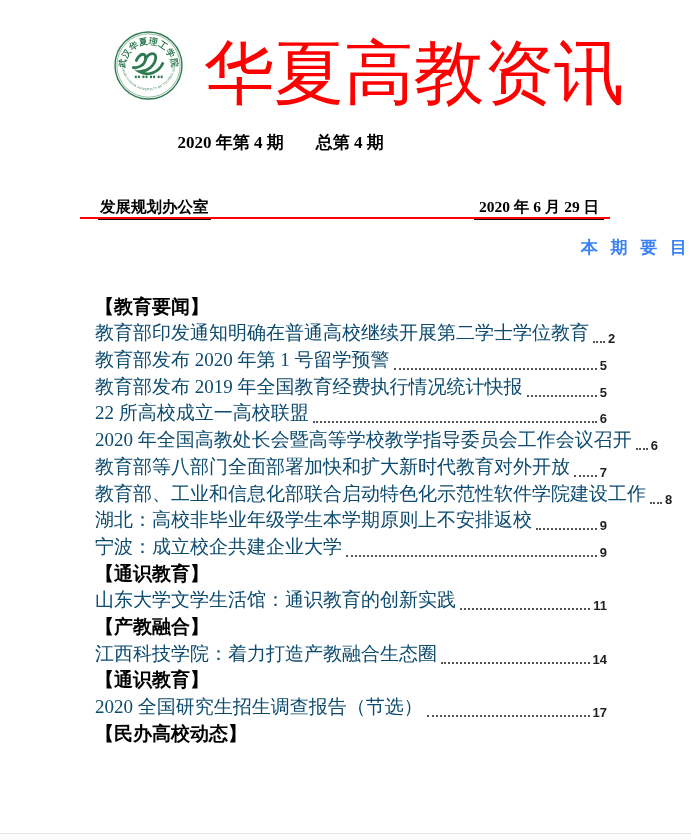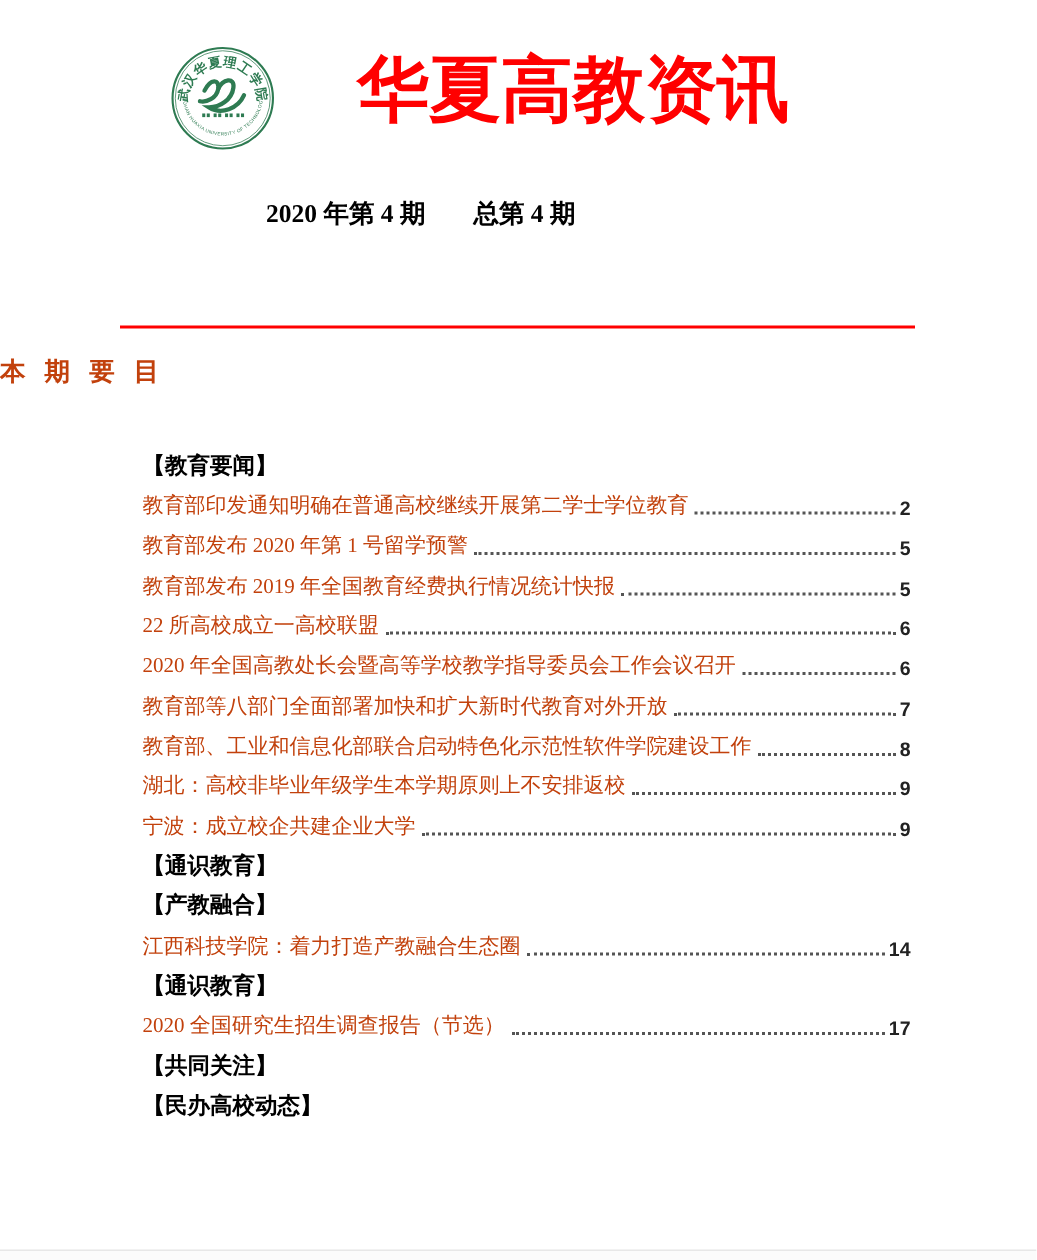--- a/index.html
+++ b/index.html
@@ -12,21 +12,21 @@
   body{width:691px;height:840px;overflow:hidden;background:#fff;}
   .page{
     position:relative;width:691px;height:840px;background:#fff;
     font-family:"Liberation Serif", serif;color:var(--ink);
   }
   
   .logo{position:absolute;left:113px;top:30px;width:71px;height:71px;}
   .newsletter-title{
     position:absolute;left:204px;top:34px;width:356px;
     font-family:"Liberation Sans", sans-serif;
-    font-weight:700;font-size:48px;line-height:1.12;
+    font-weight:400;font-size:70px;line-height:1.12;
     color:var(--accent-red);text-align:center;white-space:nowrap;
     letter-spacing:0px;
   }
   .issue-line{
     position:absolute;left:0;top:131px;width:561px;text-align:center;
     font-weight:bold;font-size:17px;color:#000;
   }
   .issue-line .gap{display:inline-block;width:32px;}
   
   .masthead-row{
@@ -34,36 +34,36 @@
     display:flex;justify-content:space-between;align-items:flex-end;
     font-weight:bold;font-size:15.5px;color:#000;
   }
   .office{margin-left:18px;border-bottom:1.5px solid #111;padding:0 2px 1px;}
   .issue-date{margin-right:6px;border-bottom:1.5px solid #111;padding:0 5px 1px;}
   .red-rule{
     position:absolute;left:80px;top:217px;width:530px;height:0;
     border-top:2.2px solid var(--accent-red);
   }
   .toc-main-title{
-    position:absolute;left:0;top:236px;width:691px;text-align:left;
-    font-weight:bold;font-size:17px;letter-spacing:4px;color:#c2410c;
+    position:absolute;left:0;top:236px;width:691px;text-align:right;
+    font-weight:bold;font-size:17px;letter-spacing:4px;color:#3b82f6;
     font-family:"Liberation Sans", sans-serif;
   }
   
   .toc{position:absolute;left:95px;top:298px;width:512px;}
   .toc-line{
     height:var(--toc-pitch);display:flex;align-items:flex-end;
     padding-bottom:5px;box-sizing:border-box;
   }
   .toc-section-heading{
     font-family:"Liberation Sans", sans-serif;
-    font-weight:bold;font-size:15px;color:#000;white-space:nowrap;
+    font-weight:bold;font-size:19px;color:#000;white-space:nowrap;
   }
   .toc-entry-title{
-    font-size:14px;color:#c2410c;white-space:nowrap;
+    font-size:19px;color:#0c4a6e;white-space:nowrap;
   }
   .toc-dots{
     flex:1;border-bottom:2px dotted #555;
     margin:0 3px 3px 4px;min-width:12px;
   }
   .toc-entry-page{
     font-family:"Liberation Sans", sans-serif;
     font-weight:bold;font-size:13px;color:#222;
   }
   
@@ -103,20 +103,24 @@
         <rect x="47" y="45" width="2" height="2.4"></rect>
     </g>
   </svg>
 
   <div class="newsletter-title">华夏高教资讯</div>
 
   <div class="issue-line">
     <span>2020 年第 4 期</span><span class="gap"></span><span>总第 4 期</span>
   </div>
 
+  <div class="masthead-row">
+    <span class="office">发展规划办公室</span>
+    <span class="issue-date">2020 年 6 月 29 日</span>
+  </div>
   <div class="red-rule"></div>
 
   <div class="toc-main-title">本 期 要 目</div>
 
   <div class="toc">
   <div>
     <div class="toc-line">
       <span class="toc-section-heading">【教育要闻】</span>
     </div>
     <div>
@@ -174,20 +178,27 @@
     <span class="toc-dots"></span>
     <span class="toc-entry-page">9</span>
   </div>
 </div>
   </div>
 
   <div>
     <div class="toc-line">
       <span class="toc-section-heading">【通识教育】</span>
     </div>
+    <div>
+  <div class="toc-line">
+    <span class="toc-entry-title">山东大学文学生活馆：通识教育的创新实践</span>
+    <span class="toc-dots"></span>
+    <span class="toc-entry-page">11</span>
+  </div>
+</div>
   </div>
 
   <div>
     <div class="toc-line">
       <span class="toc-section-heading">【产教融合】</span>
     </div>
     <div>
   <div class="toc-line">
     <span class="toc-entry-title">江西科技学院：着力打造产教融合生态圈</span>
     <span class="toc-dots"></span>
@@ -203,23 +214,20 @@
     <div>
   <div class="toc-line">
     <span class="toc-entry-title">2020 全国研究生招生调查报告（节选）</span>
     <span class="toc-dots"></span>
     <span class="toc-entry-page">17</span>
   </div>
 </div>
   </div>
 
   <div>
-    <div class="toc-line">
-      <span class="toc-section-heading">【共同关注】</span>
-    </div>
   </div>
 
   <div>
     <div class="toc-line">
       <span class="toc-section-heading">【民办高校动态】</span>
     </div>
     <div></div>
   </div>
 </div>
 

